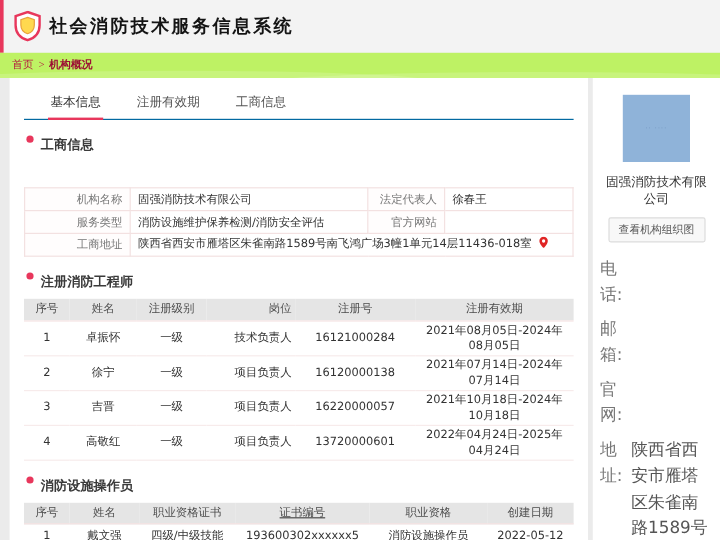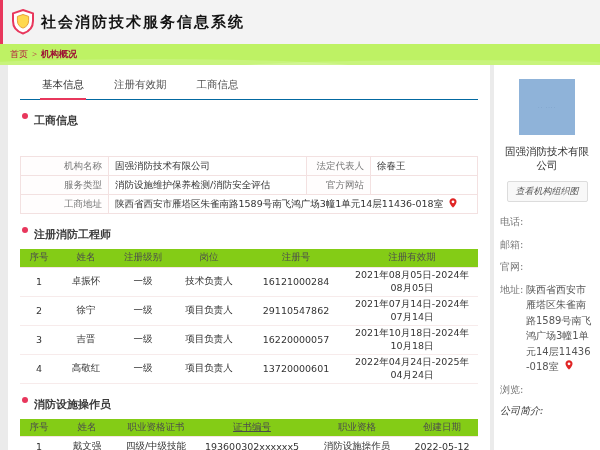--- a/index.html
+++ b/index.html
@@ -41,46 +41,46 @@
   
   table { border-collapse:collapse; width:100%;margin-top:28px; }
   .biz-table td { border:1px solid #f3e1e1; font-size:9.5px; height:19px; padding:1px 6px; }
   .biz-table td.lbl { width:88px; text-align:right; color:#777; background:#fffdfd; }
   .biz-table td.lbl2 { width:64px; }
   .biz-table td.val { color:#333; text-align:left; }
   .biz-table td.v1 { width:198px; }
 
   
   .data-table { margin-top:2px; }
-  .data-table th { background:#84cc16; font-weight:normal; color:#4c4c4c; font-size:9.5px;
+  .data-table th { background:#e5e5e5; font-weight:normal; color:#4c4c4c; font-size:9.5px;
     height:18px; padding:1px 3px; border-bottom:1px solid #f6e3e3; }
   .data-table td { font-size:9.5px; color:#333; text-align:center; height:20px;
     padding:1px 3px; border-bottom:1px solid #f7ebeb; }
   #eng-table th:nth-child(1), #eng-table td:nth-child(1){ width:38px; }
   #eng-table th:nth-child(2), #eng-table td:nth-child(2){ width:56px; }
   #eng-table th:nth-child(3), #eng-table td:nth-child(3){ width:58px; }
-  #eng-table th:nth-child(4), #eng-table td:nth-child(4){ width:74px; }
+  #eng-table th:nth-child(4), #eng-table td:nth-child(4){ width:74px;text-align:right; }
   #eng-table th:nth-child(5), #eng-table td:nth-child(5){ width:100px; }
   #op-table th:nth-child(1), #op-table td:nth-child(1){ width:38px; }
   #op-table th:nth-child(2), #op-table td:nth-child(2){ width:58px; }
   #op-table th:nth-child(3), #op-table td:nth-child(3){ width:80px; }
   #op-table th:nth-child(4), #op-table td:nth-child(4){ width:112px;text-decoration:underline; }
   #op-table th:nth-child(5), #op-table td:nth-child(5){ width:98px; }
 
   .pin { display:inline-block; vertical-align:middle; margin-left:3px; cursor:pointer; }
 
   
   .side-logo { width:56px; height:56px; background:#8fb3d9; margin:4px auto 0 auto;
     display:flex; align-items:center; justify-content:center; }
   .side-logo span { font-size:5px; color:#6d90ba; letter-spacing:1px; }
   .company-name { text-align:center; font-size:10.5px; color:#333; margin:10px 0 8px 0; }
   .org-btn { display:block; margin:0 auto 12px auto; font-size:9px; color:#555;
     background:#f8f8f8; border:1px solid #dcdcdc; border-radius:2px; padding:3px 8px; cursor:pointer;
-    font-family:inherit;font-style:italic; }
-  .sfield { display:flex; font-size:10px; color:#777; line-height:1.55; margin-bottom:7px; }
+    font-family:inherit; }
+  .sfield { display:flex; font-size:14px; color:#777; line-height:1.55; margin-bottom:7px; }
   .slbl { flex:0 0 26px; }
   .sval { flex:1; color:#555; word-break:break-all; }
   .intro-label { font-size:10px; color:#333; margin-top:0;font-style:italic; }
 </style>
 </head>
 <body>
 
 <div class="app-header">
   <svg class="logo" viewBox="0 0 24 26">
     <path d="M12 1l10 3.4v7.6c0 6.8-4.5 10.8-10 12.5C6.5 22.8 2 18.8 2 12V4.4z" fill="#fff" stroke="#e8375c" stroke-width="2"></path>
@@ -157,21 +157,21 @@
             <td>一级</td>
             <td>技术负责人</td>
             <td>16121000284</td>
             <td>2021年08月05日-2024年08月05日</td>
           </tr>
           <tr>
             <td>2</td>
             <td>徐宁</td>
             <td>一级</td>
             <td>项目负责人</td>
-            <td>29110547862</td>
+            <td>16120000138</td>
             <td>2021年07月14日-2024年07月14日</td>
           </tr>
           <tr>
             <td>3</td>
             <td>吉晋</td>
             <td>一级</td>
             <td>项目负责人</td>
             <td>16220000057</td>
             <td>2021年10月18日-2024年10月18日</td>
           </tr>

